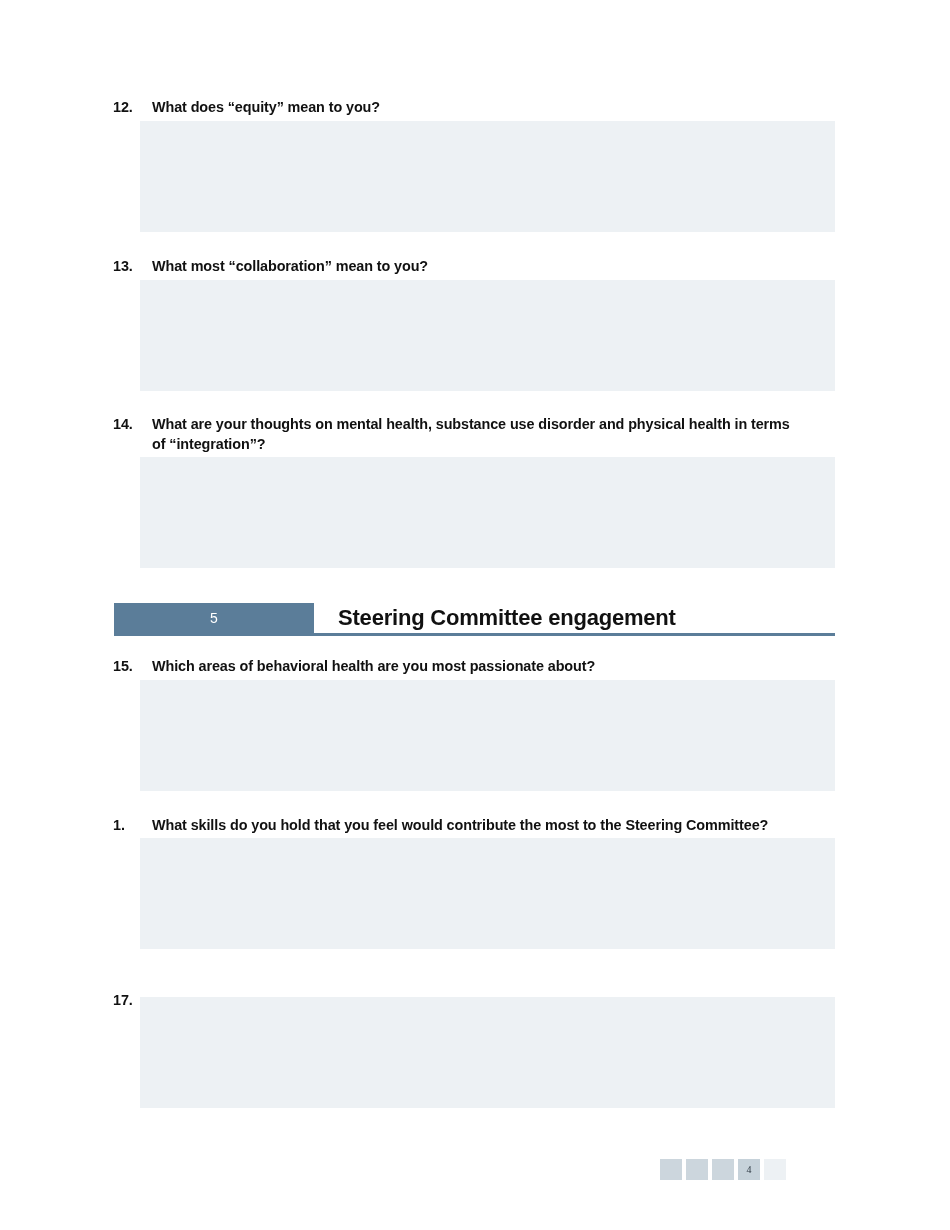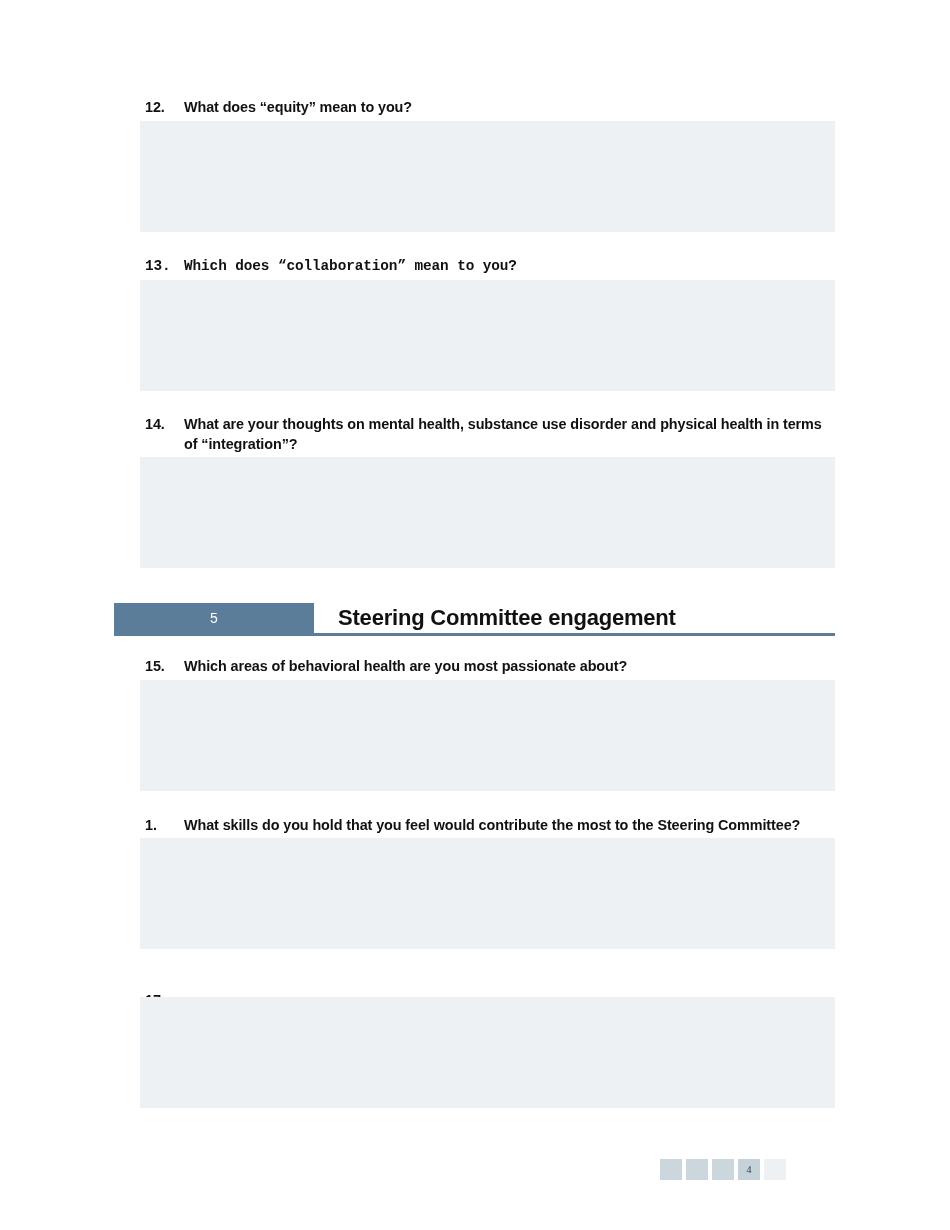--- a/index.html
+++ b/index.html
@@ -36,21 +36,20 @@
     font-size: 14.4px;
     font-weight: bold;
     line-height: 20px;
     letter-spacing: -0.1px;
     color: #111111;
   }
   .qnum {
     flex: 0 0 auto;
     width: 26px;
     text-align: left;
-    margin-left: 32px;
   }
   .qbody {
     flex: 1 1 auto;
     max-width: 640px;
     margin-left: 13px;
   }
   .answerbox {
     position: absolute;
     left: 140px;
     width: 695px;
@@ -134,24 +133,24 @@
 <div class="page">
 
   <div class="qblock" style="top:97px;">
     <div class="qtext">
       <span class="qnum">12.</span>
       <span class="qbody">What does “equity” mean to you?</span>
     </div>
   </div>
   <div class="answerbox" style="top:121px;height:111px;"></div>
 
-  <div class="qblock" style="top:256px;font-family:Liberation Mono, monospace;">
+  <div class="qblock" style="top:256px;">
     <div class="qtext">
       <span class="qnum">13.</span>
-      <span class="qbody">Which does “collaboration” mean to you?</span>
+      <span class="qbody">What most “collaboration” mean to you?</span>
     </div>
   </div>
   <div class="answerbox" style="top:280px;height:111px;"></div>
 
   <div class="qblock" style="top:414px;">
     <div class="qtext">
       <span class="qnum">14.</span>
       <span class="qbody">What are your thoughts on mental health, substance use disorder and physical health in terms of “integration”?</span>
     </div>
   </div>

